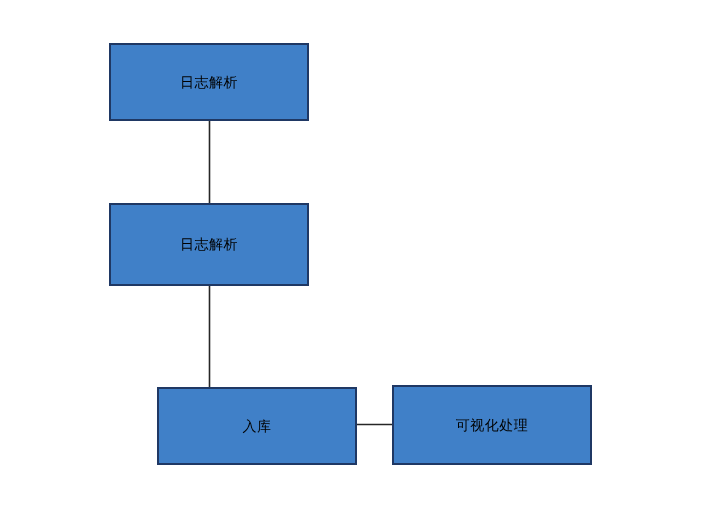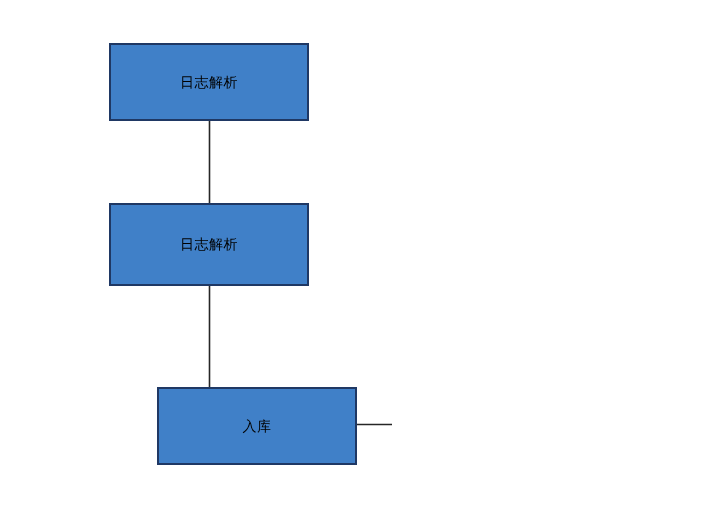--- a/index.html
+++ b/index.html
@@ -68,14 +68,17 @@
   </div>
 
   <div class="node" id="node-log-parse">
     <span class="node-label">日志解析</span>
   </div>
 
   <div class="node" id="node-storage">
     <span class="node-label">入库</span>
   </div>
 
+  <div class="node" id="node-visualize">
+    <span class="node-label">可视化处理</span>
+  </div>
 
 </div>
 
 </body></html>

